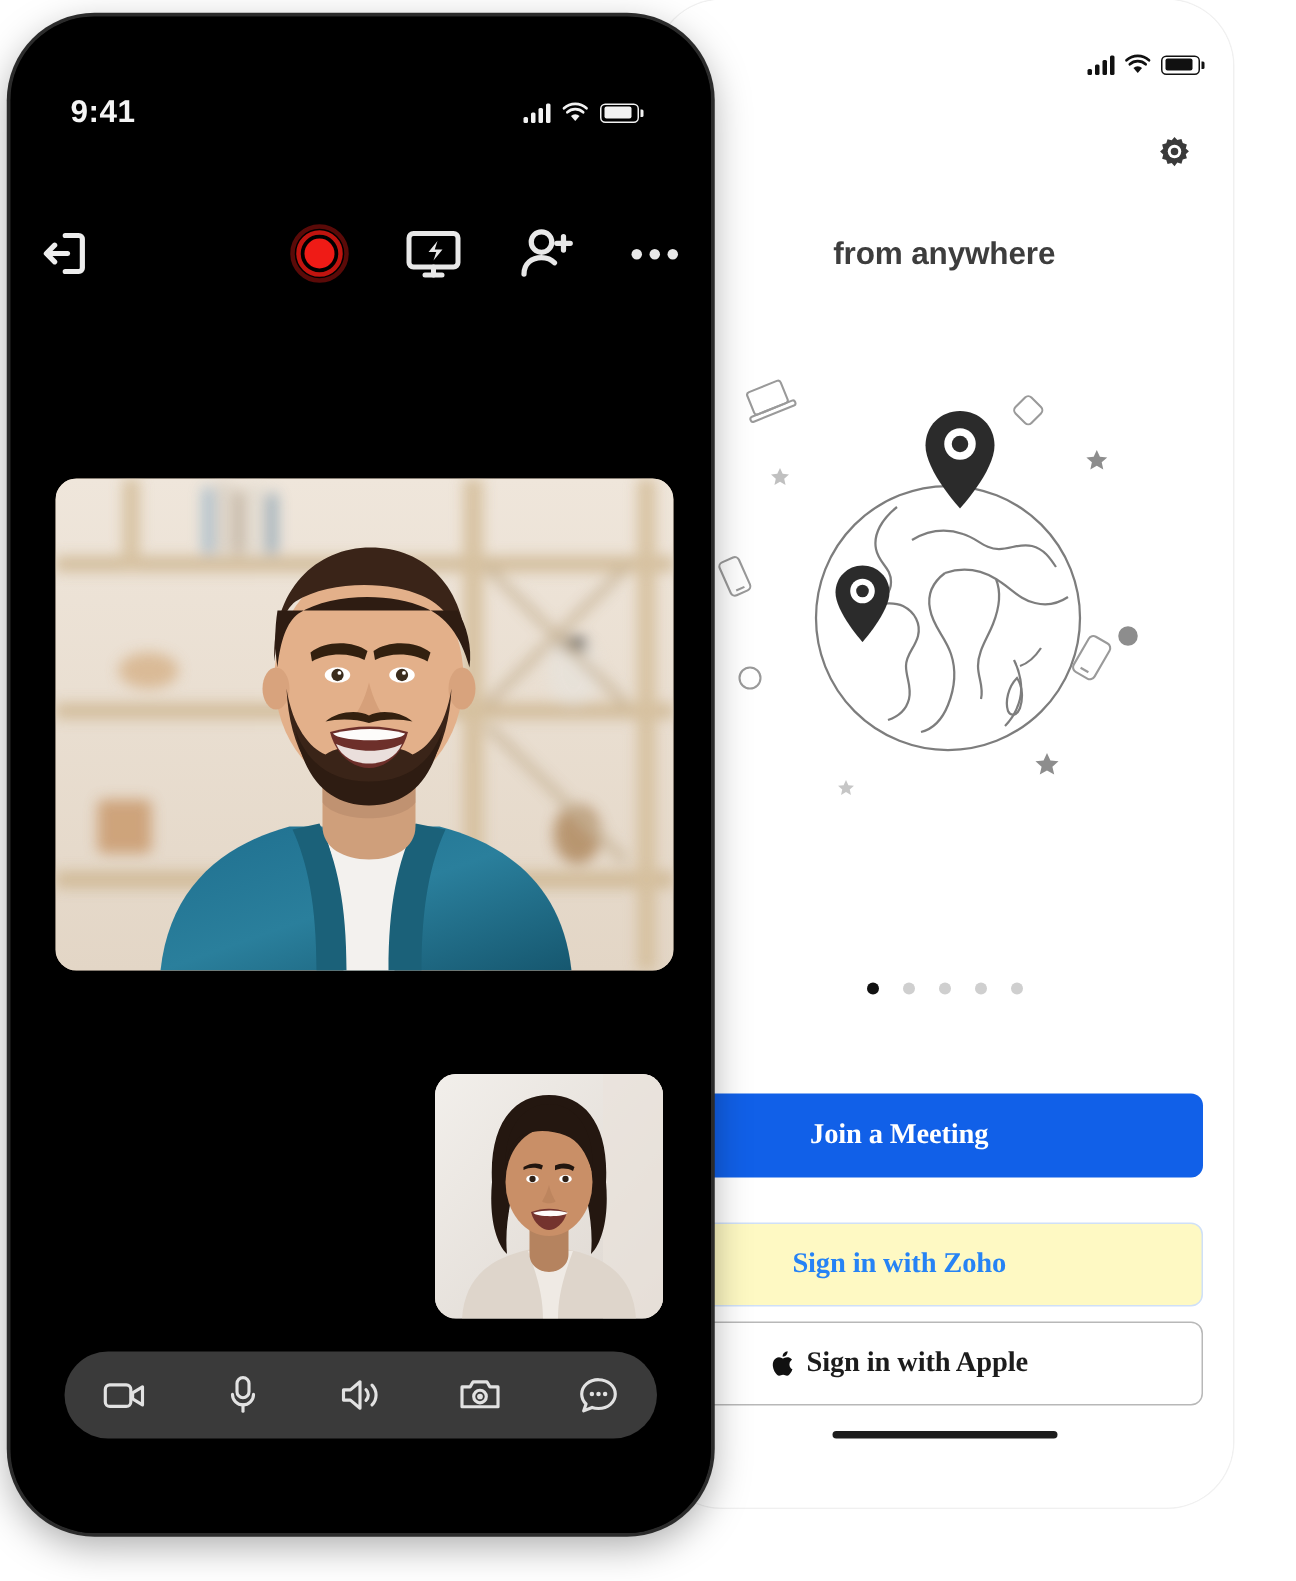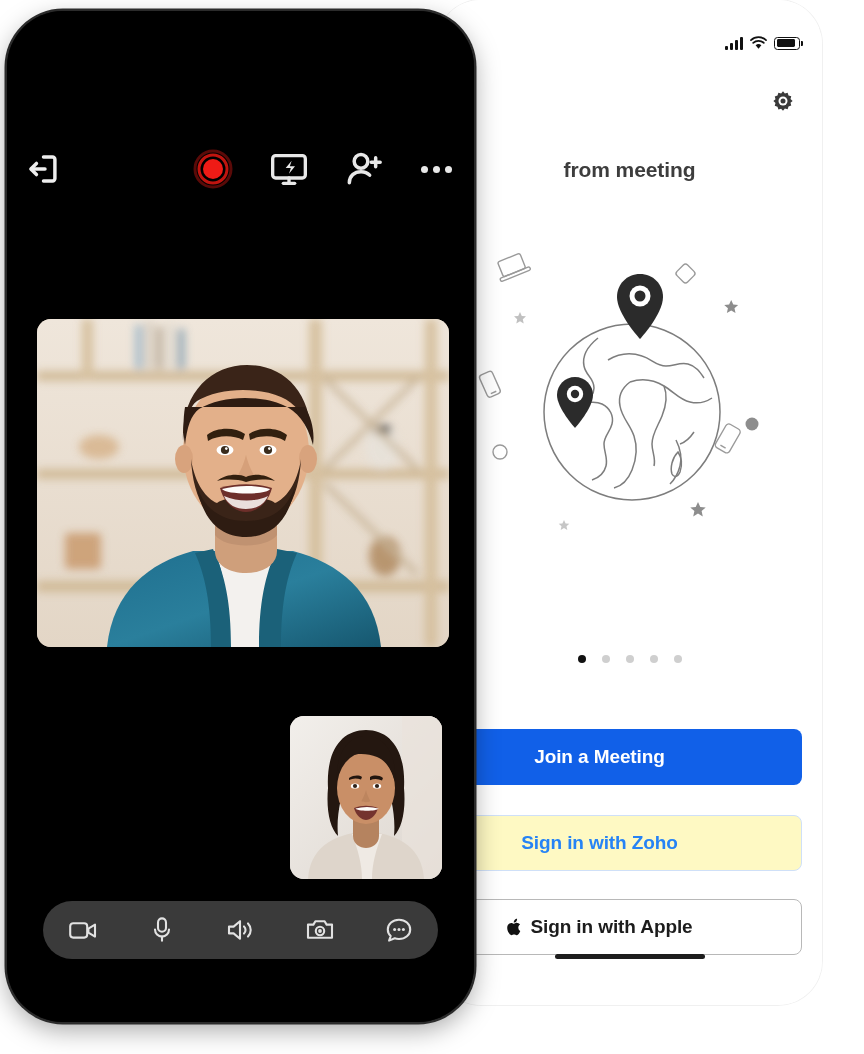--- a/index.html
+++ b/index.html
@@ -81,29 +81,30 @@
   .pr-dots .dot.active { background: #111; }
 
   .pr-btns {
     position: absolute; left: -40px; right: 20px; top: 729px;
   }
   .btn {
     height: 56px; border-radius: 8px;
     display: flex; align-items: center; justify-content: center;
     font-size: 19px; font-weight: bold; cursor: pointer;
     letter-spacing: -0.1px;
+    font-family: Liberation Serif, serif;
   }
   .btn-primary { background: #1160e8; color: #ffffff; }
   .btn-outline-blue {
     background: #fef9c3; color: #2683f5; border: 1.5px solid #cfe0f8;
     margin-top: 30px;
   }
   .btn-outline-dark {
     background: #fff; color: #1c1c1c; border: 1.5px solid #b8b8b8;
-    margin-top: 28px; gap: 9px;
+    margin-top: 10px; gap: 9px;
   }
 
   .pr-home {
     position: absolute; left: 50%; transform: translateX(-50%);
     bottom: 46px; width: 150px; height: 5.5px;
     background: #1d1d1d; border-radius: 4px;
   }
 
   
   .phone-left {
@@ -187,21 +188,21 @@
           </div>
       </div>
 
       <svg class="pr-gear" viewBox="0 0 24 24">
         <path fill="#3a3a3a" d="M12 1.6l1.5 1.7 2.2-.6.7 2.2 2.2.7-.6 2.2 1.7 1.5-1.7 1.5.6 2.2-2.2.7-.7 2.2-2.2-.6L12 17.2l-1.5-1.7-2.2.6-.7-2.2-2.2-.7.6-2.2L4.3 9.4l1.7-1.5-.6-2.2 2.2-.7.7-2.2 2.2.6L12 1.6z" transform="translate(0 2.6) scale(1.0)"></path>
         <circle cx="12" cy="12" r="3.6" fill="#ffffff"></circle>
         <circle cx="12" cy="12" r="2.0" fill="#3a3a3a"></circle>
       </svg>
 
       <div class="pr-heading">
-        <div>from meeting</div>
+        <div>from anywhere</div>
       </div>
 
       <svg class="pr-illus" viewBox="0 0 300 290">
         <g fill="none" stroke="#7d7d7d" stroke-width="1.5">
 
           <circle cx="152" cy="160" r="88"></circle>
 
           <path d="M118 86 c-10 8 -16 18 -14 28 c2 10 10 12 10 22 c0 8 -6 12 -12 14 c-8 3 -14 2 -18 -2"></path>
           <path d="M100 150 c8 2 14 -2 22 2 c8 4 12 12 10 20 c-2 8 -8 12 -8 20 c0 8 4 14 2 22 c-2 8 -8 12 -14 14"></path>
           <path d="M128 108 c10 -6 22 -8 34 -4 c10 3 14 10 24 10 c8 0 14 -4 22 -2 c8 2 12 8 16 14"></path>
@@ -276,20 +277,39 @@
         </div>
       </div>
 
       <div class="pr-home"></div>
     </div>
   </div>
 
   <div class="phone-left">
     <div class="pl-screen">
 
+      <div class="pl-status">
+        <div class="pl-time">9:41</div>
+        <div class="pl-status-icons">
+          <div class="bars light">
+              <i></i>
+              <i></i>
+              <i></i>
+              <i></i>
+            </div>
+          <svg class="wifi" viewBox="0 0 18 14">
+            <path d="M9 12.6 L5.9 8.9 a4.7 4.7 0 0 1 6.2 0 Z" fill="#f2f2f2"></path>
+            <path d="M3.3 6.3 a8.4 8.4 0 0 1 11.4 0" stroke="#f2f2f2" stroke-width="1.9" fill="none" stroke-linecap="round"></path>
+            <path d="M0.9 3.4 a11.9 11.9 0 0 1 16.2 0" stroke="#f2f2f2" stroke-width="1.9" fill="none" stroke-linecap="round"></path>
+          </svg>
+          <div class="batt light">
+              <span></span>
+            </div>
+        </div>
+      </div>
 
       <div class="pl-toolbar">
         <svg class="tb-exit" viewBox="0 0 24 24">
           <path d="M13 4 h6 a1.6 1.6 0 0 1 1.6 1.6 v12.8 a1.6 1.6 0 0 1 -1.6 1.6 h-6" fill="none" stroke="#eee" stroke-width="2.3" stroke-linecap="round" stroke-linejoin="round"></path>
           <path d="M14 12 H5" fill="none" stroke="#eee" stroke-width="2.3" stroke-linecap="round"></path>
           <path d="M8.3 8.3 L4.6 12 l3.7 3.7" fill="none" stroke="#eee" stroke-width="2.3" stroke-linecap="round" stroke-linejoin="round"></path>
         </svg>
 
         <svg class="tb-rec" viewBox="0 0 40 40">
           <circle cx="20" cy="20" r="18" fill="none" stroke="#5a0a08" stroke-width="3"></circle>

